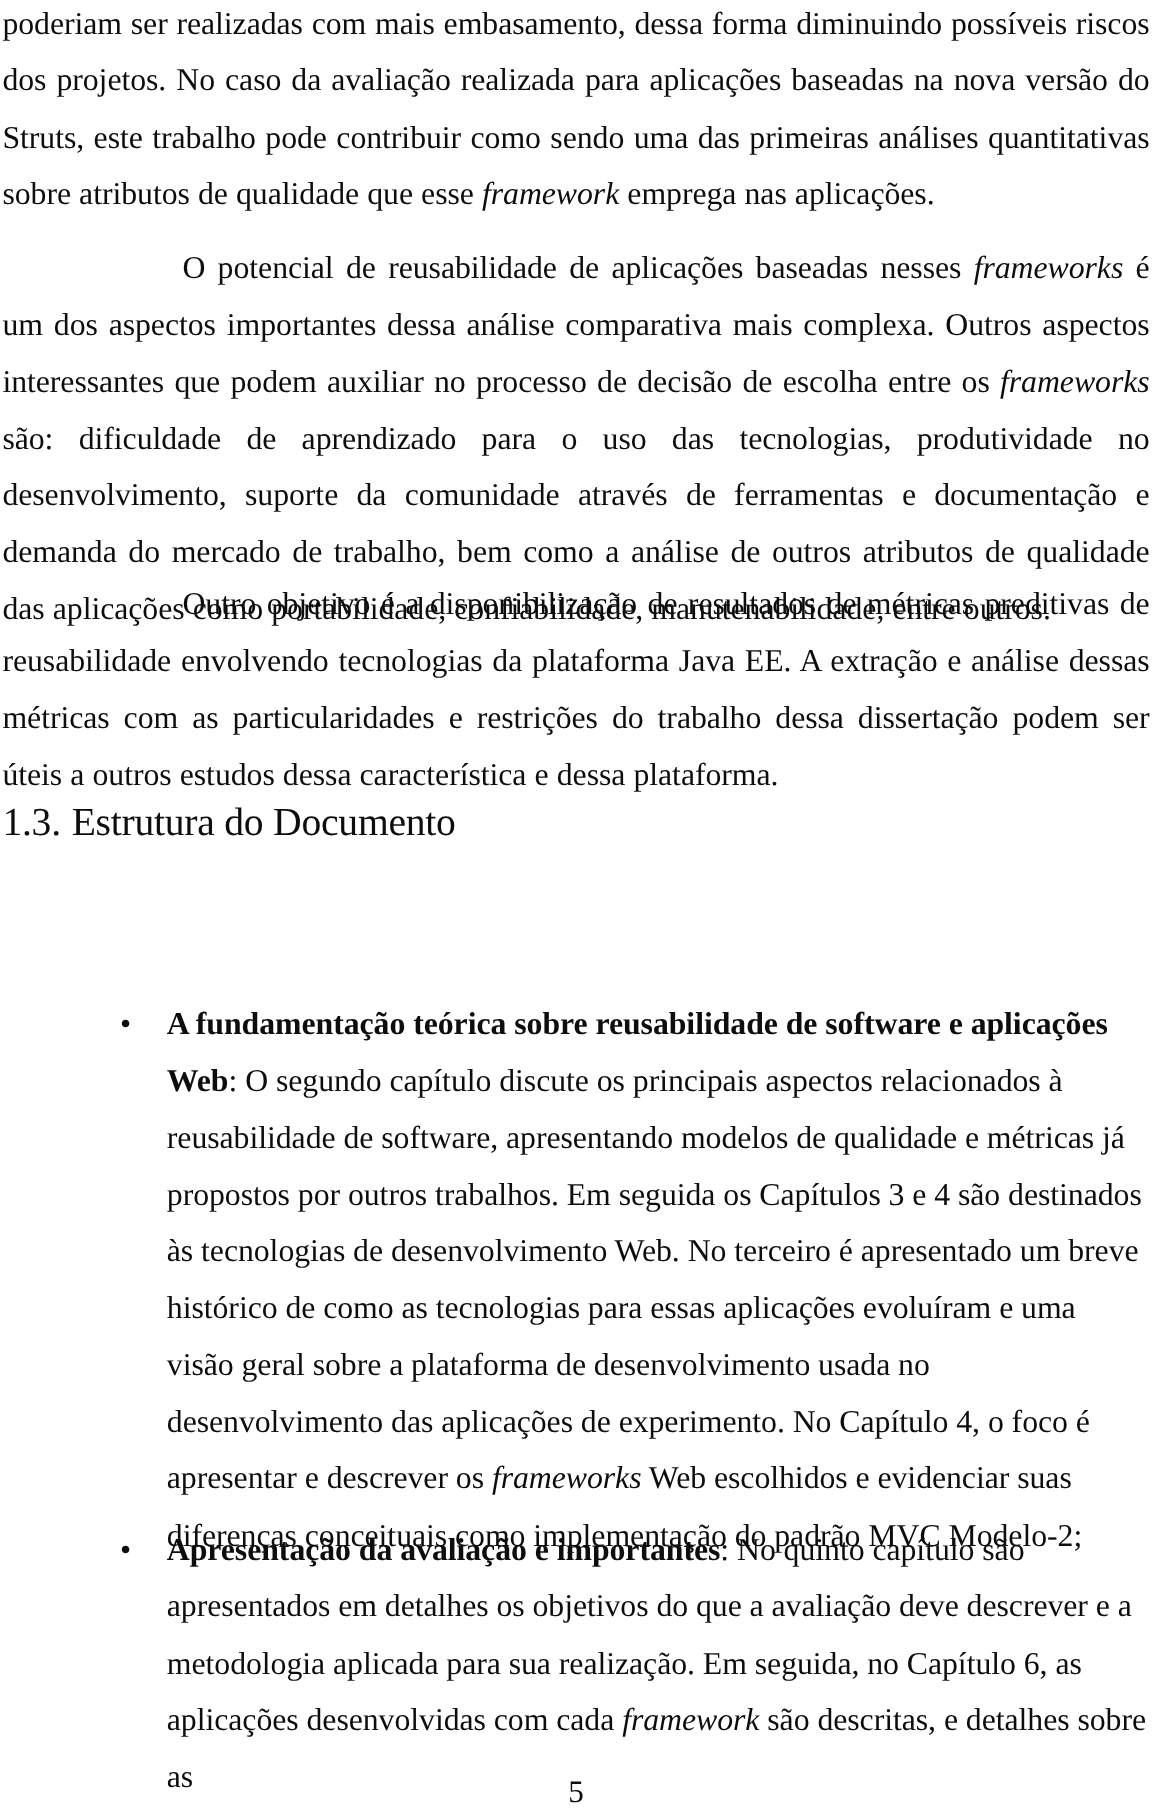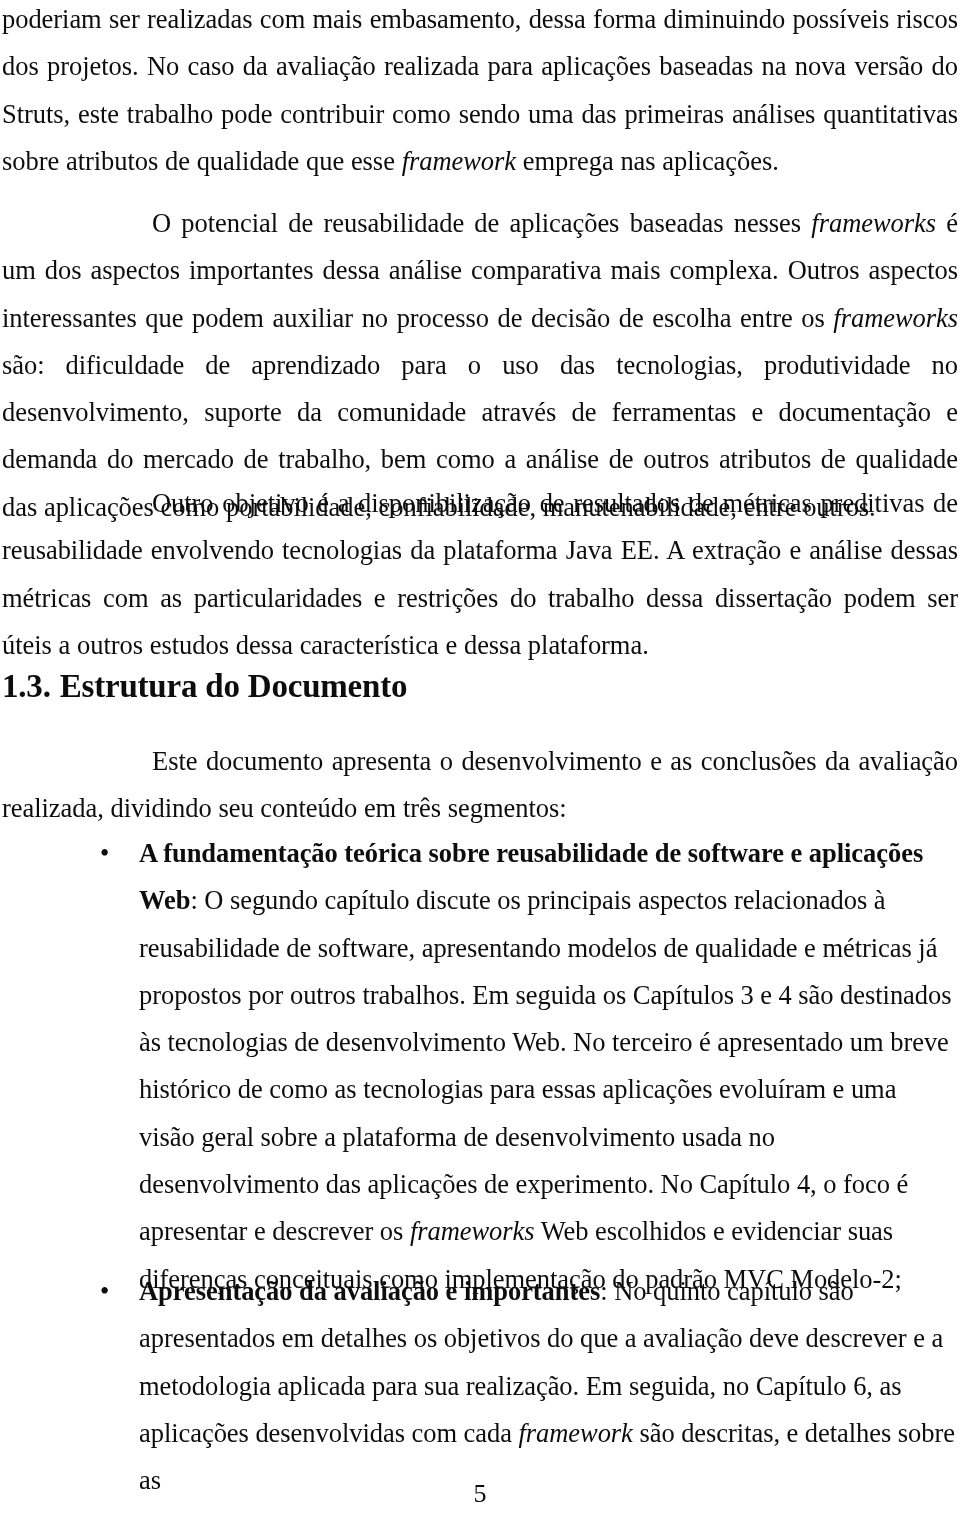--- a/index.html
+++ b/index.html
@@ -65,21 +65,21 @@
   
   #heading-estrutura {
     position: absolute;
     left: 2px;
     top: 666px;
     width: 956px;
   }
   .section-heading {
     font-size: 33px;
     line-height: 40px;
-    font-weight: bold;
+    font-weight: normal;
     margin: 0;
     letter-spacing: -0.2px;
   }
   .section-heading .num {
     margin-right: 9px;
   }
 
   #block-este {
     position: absolute;
     left: 2px;
@@ -158,23 +158,20 @@
   </div>
 
   <div id="block-outro">
     <p class="para indent">Outro objetivo é a disponibilização de resultados de métricas preditivas de reusabilidade envolvendo tecnologias da plataforma Java EE. A extração e análise dessas métricas com as particularidades e restrições do trabalho dessa dissertação podem ser úteis a outros estudos dessa característica e dessa plataforma.</p>
   </div>
 
   <div id="heading-estrutura">
     <h2 class="section-heading"><span class="num">1.3.</span><span>Estrutura do Documento</span></h2>
   </div>
 
-  <div id="block-este">
-    <p class="para indent">Este documento apresenta o desenvolvimento e as conclusões da avaliação realizada, dividindo seu conteúdo em três segmentos:</p>
-  </div>
 
   <ul class="bullets" id="bullets-1">
     <li class="bullet-item">
       <span class="bullet-marker">•</span>
       <span class="bullet-body"><b>A fundamentação teórica sobre reusabilidade de software e aplicações Web</b><span>: </span><span>O segundo capítulo discute os principais aspectos relacionados à reusabilidade de software, apresentando modelos de qualidade e métricas já propostos por outros trabalhos. Em seguida os Capítulos 3 e 4 são destinados às tecnologias de desenvolvimento Web. No terceiro é apresentado um breve histórico de como as tecnologias para essas aplicações evoluíram e uma visão geral sobre a plataforma de desenvolvimento usada no desenvolvimento das aplicações de experimento. No Capítulo 4, o foco é apresentar e descrever os </span><i class="ital">frameworks</i><span> Web escolhidos e evidenciar suas diferenças conceituais como implementação do padrão MVC Modelo-2;</span></span>
     </li>
   </ul>
 
   <ul class="bullets" id="bullets-2">
     <li class="bullet-item">

